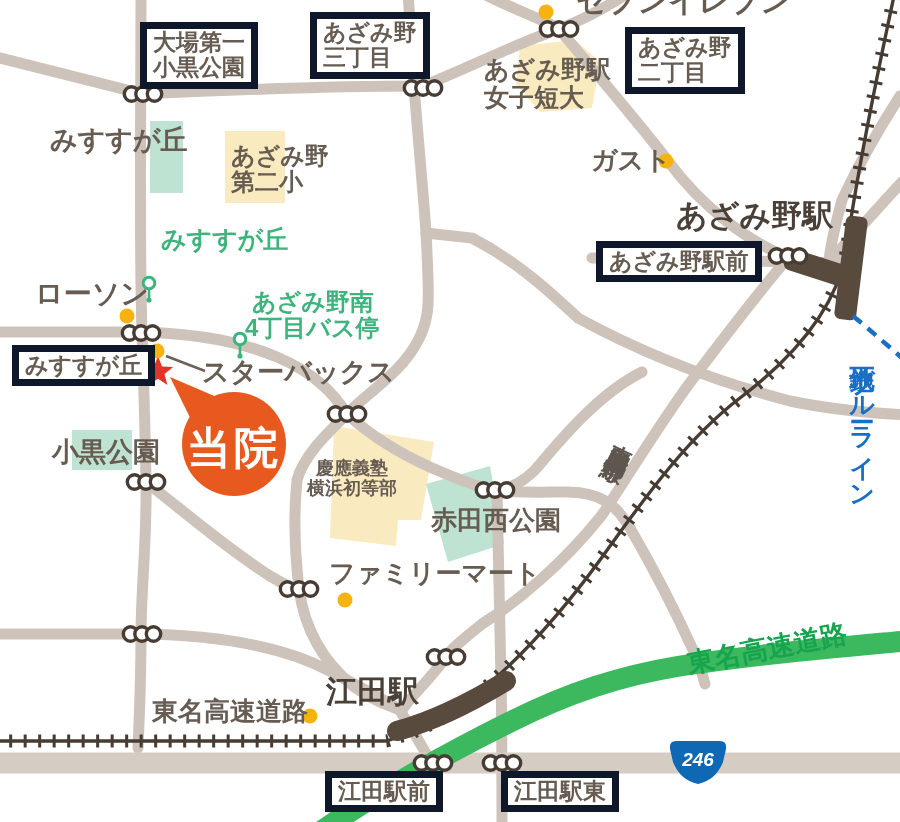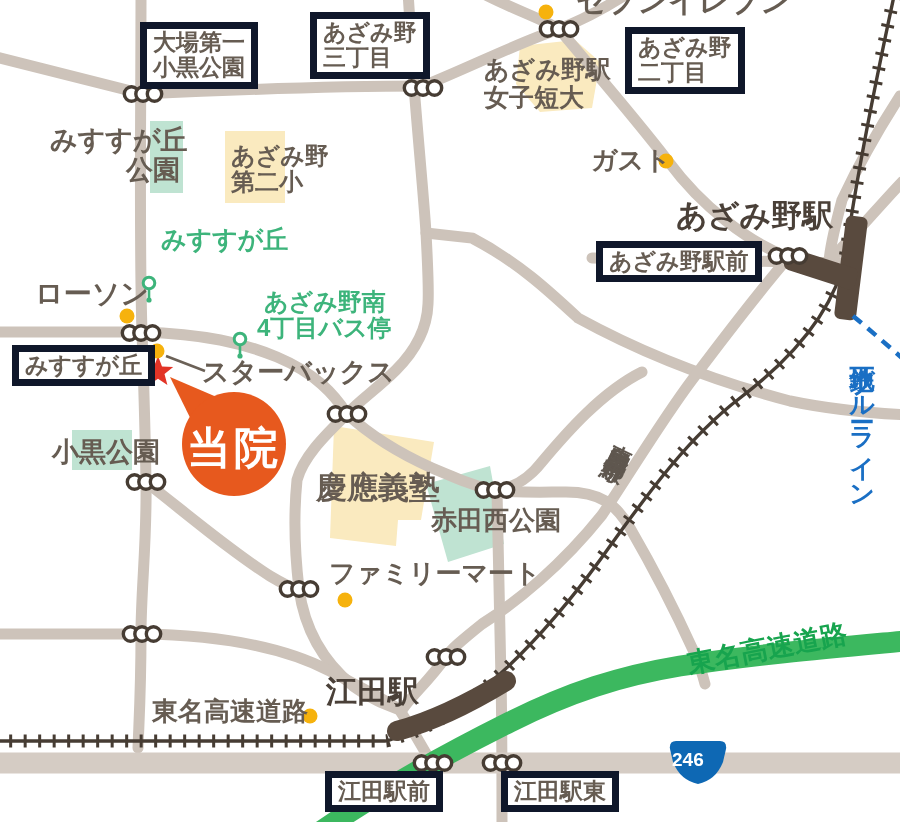--- a/index.html
+++ b/index.html
@@ -8,21 +8,21 @@
   #map svg{position:absolute;left:0;top:0;}
   .lbl{position:absolute;font-weight:bold;color:#665c52;white-space:nowrap;line-height:1.1;}
   .boxed{position:absolute;border:7px solid #0f172a;background:#fff;color:#665c52;
          font-weight:bold;font-size:23px;padding:1px 6px;line-height:1.1;white-space:nowrap;}
   .green{color:#3db47b;}
   .blue{color:#1a6fc4;}
   .dkgreen{color:#17a44e;}
   .station{color:#4a4038;font-weight:800;}
   .vtext{writing-mode:vertical-rl;text-orientation:upright;}
   .clinic{position:absolute;color:#fff;font-weight:800;text-align:center;letter-spacing:3px;}
-  .shield-txt{position:absolute;color:#fff;font-weight:bold;}
+  .shield-txt{position:absolute;color:#fff;font-weight:bold;font-style:italic;text-align:center;}
 </style>
 </head>
 <body>
 
 <div id="map">
 
   <svg width="900" height="822" viewBox="0 0 900 822">
     <defs>
       <g id="tl">
         <circle cx="-11.5" cy="0" r="7.2" fill="#fff" stroke="#463c33" stroke-width="3.4"></circle>
@@ -126,46 +126,46 @@
     <div>あざみ野</div>
     <div>二丁目</div>
   </div>
   <div class="boxed" style="left:596px;top:241px;">あざみ野駅前</div>
   <div class="boxed" style="left:12px;top:345px;">みすすが丘</div>
   <div class="boxed" style="left:325px;top:771px;text-align:right;">江田駅前</div>
   <div class="boxed" style="left:501px;top:771px;">江田駅東</div>
 
   <div class="lbl" style="left:50px;top:126px;width:130px;text-align:right;font-size:27px;">
     <div>みすすが丘</div>
-    <div>公園</div>
   </div>
   <div class="lbl" style="left:231px;top:143px;font-size:24px;">
     <div>あざみ野</div>
     <div>第二小</div>
   </div>
   <div class="lbl" style="left:484px;top:56px;font-size:25px;">
     <div>あざみ野駅</div>
     <div>女子短大</div>
   </div>
   <div class="lbl" style="left:52px;top:438px;font-size:27px;">小黒公園</div>
-  <div class="lbl" style="left:307px;top:459px;font-size:31px;margin-top:12px;">
+  <div class="lbl" style="left:307px;top:459px;font-size:18px;">
     <div style="padding-left:9px;">慶應義塾</div>
+    <div>横浜初等部</div>
   </div>
   <div class="lbl" style="left:431px;top:506px;font-size:26px;">赤田西公園</div>
 
   <div class="lbl" style="left:591px;top:146px;font-size:26px;">ガスト</div>
   <div class="lbl" style="left:35px;top:279px;font-size:28px;">ローソン</div>
   <div class="lbl" style="left:202px;top:358px;font-size:27px;font-family:Liberation Serif, serif;">スターバックス</div>
   <div class="lbl" style="left:329px;top:559px;font-size:26px;">ファミリーマート</div>
   <div class="lbl" style="left:152px;top:697px;font-size:26px;">東名高速道路</div>
 
   <div class="lbl green" style="left:161px;top:226px;font-size:25px;">
     <div>みすすが丘</div>
   </div>
-  <div class="lbl green" style="left:257px;top:289px;font-size:24px;">
+  <div class="lbl green" style="left:245px;top:289px;font-size:24px;">
     <div style="padding-left:7px;">あざみ野南</div>
     <div>4丁目バス停</div>
   </div>
 
   <div class="lbl station" style="left:676px;top:199px;font-size:31px;">あざみ野駅</div>
   <div class="lbl station" style="left:326px;top:675px;font-size:31px;">江田駅</div>
 
   <div class="lbl vtext" style="left:622px;top:424px;font-size:23px;color:#5f574f;letter-spacing:3px;transform:rotate(26deg);transform-origin:top left;">東急田園都市線</div>
   <div class="lbl vtext blue" style="left:848px;top:346px;font-size:25px;letter-spacing:1px;">地下鉄ブルーライン</div>
   <div class="lbl dkgreen" style="left:688px;top:650px;font-size:27px;transform:rotate(-11deg);transform-origin:left center;">東名高速道路</div>

